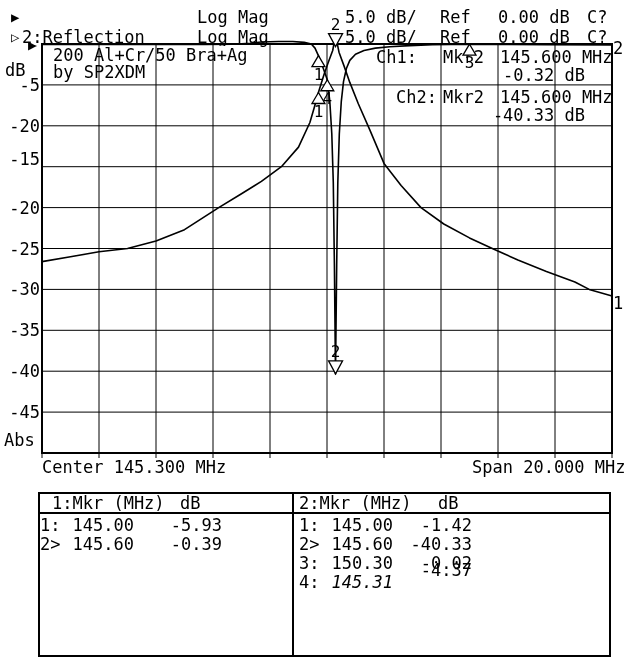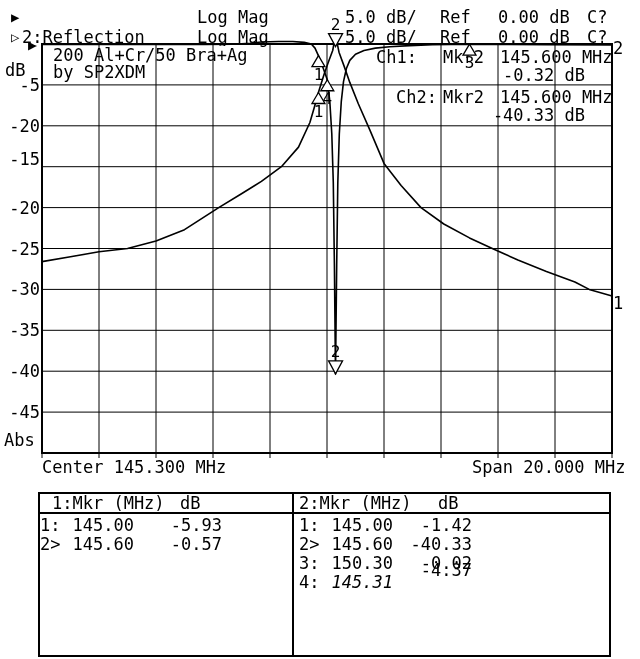--- a/index.html
+++ b/index.html
@@ -121,21 +121,21 @@
     <span class="t" style="left:52px;top:494px;">1:Mkr (MHz)</span>
     <span class="t" style="left:180px;top:494px;">dB</span>
     <span class="t" style="left:299px;top:494px;">2:Mkr (MHz)</span>
     <span class="t" style="left:438px;top:494px;">dB</span>
 
     <span class="t" style="left:40px;top:516px;">1:</span>
     <span class="t right" style="left:58px;top:516px;width:76px;">145.00</span>
     <span class="t right" style="left:134px;top:516px;width:88px;">-5.93</span>
     <span class="t" style="left:40px;top:535px;">2&gt;</span>
     <span class="t right" style="left:58px;top:535px;width:76px;">145.60</span>
-    <span class="t right" style="left:134px;top:535px;width:88px;">-0.57</span>
+    <span class="t right" style="left:134px;top:535px;width:88px;">-0.39</span>
 
     <span class="t" style="left:299px;top:516px;">1:</span>
     <span class="t right" style="left:317px;top:516px;width:76px;">145.00</span>
     <span class="t right" style="left:388px;top:516px;width:84px;">-1.42</span>
     <span class="t" style="left:299px;top:535px;">2&gt;</span>
     <span class="t right" style="left:317px;top:535px;width:76px;">145.60</span>
     <span class="t right" style="left:388px;top:535px;width:84px;">-40.33</span>
     <span class="t" style="left:299px;top:554px;">3:</span>
     <span class="t right" style="left:317px;top:554px;width:76px;">150.30</span>
     <span class="t right" style="left:388px;top:554px;width:84px;">-0.02</span>

